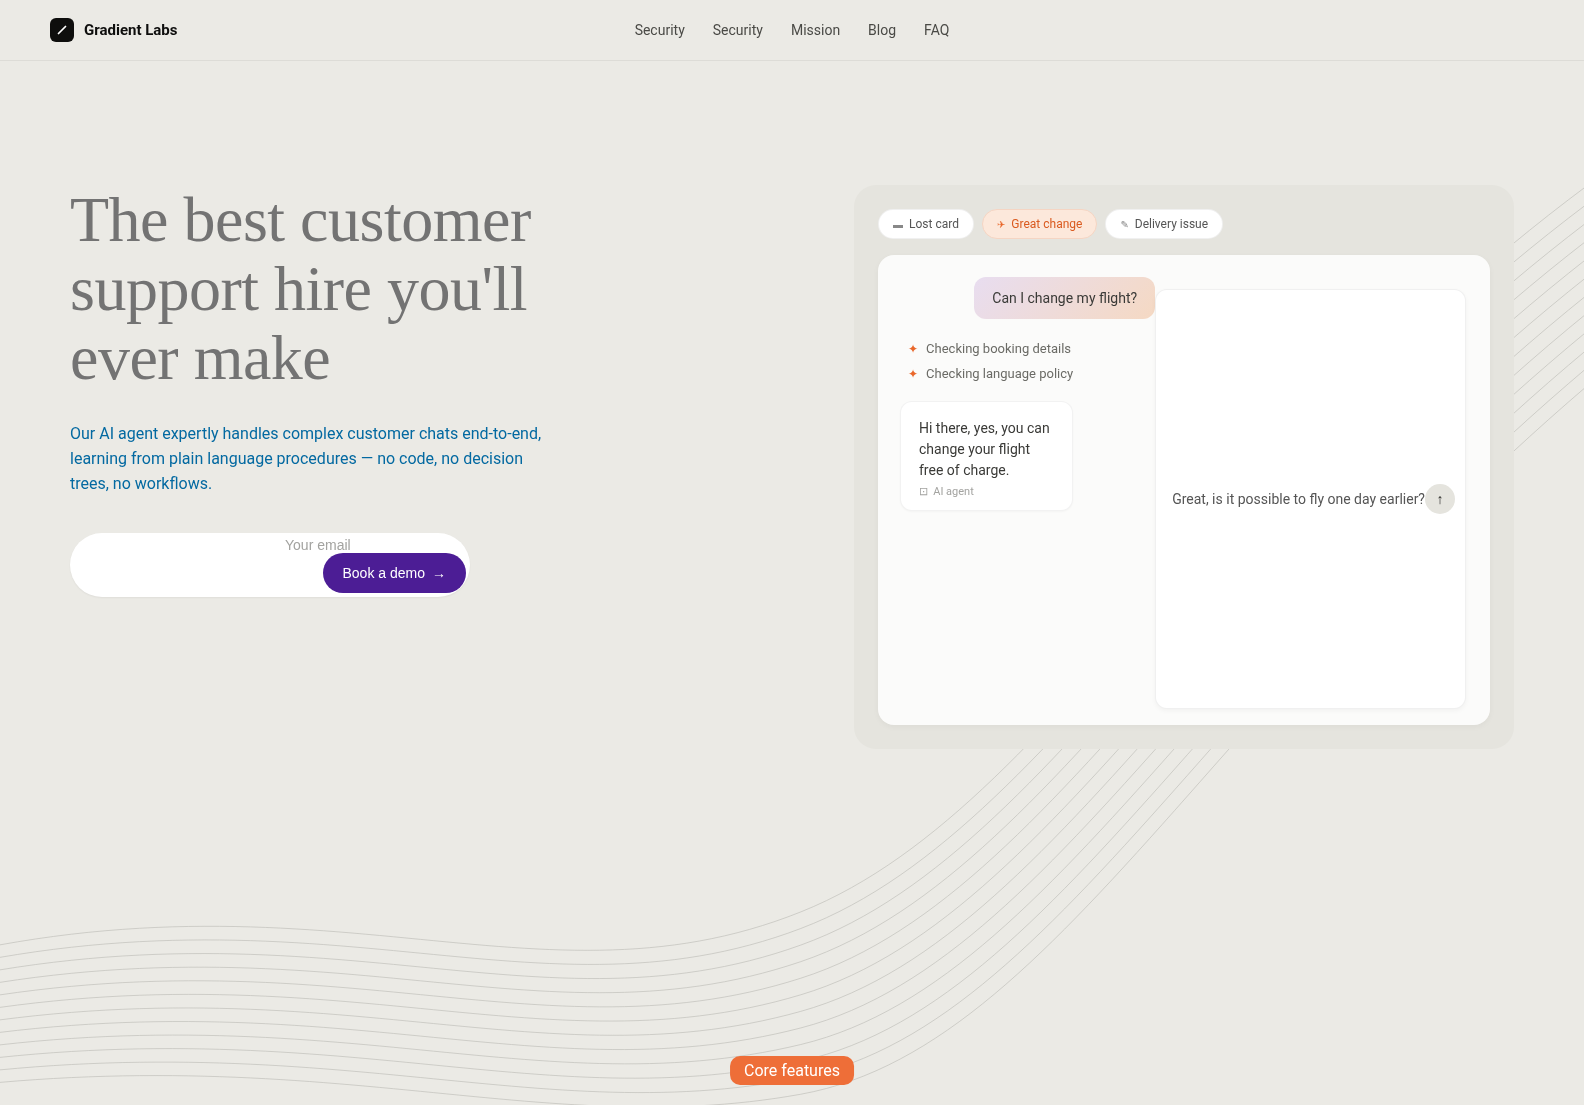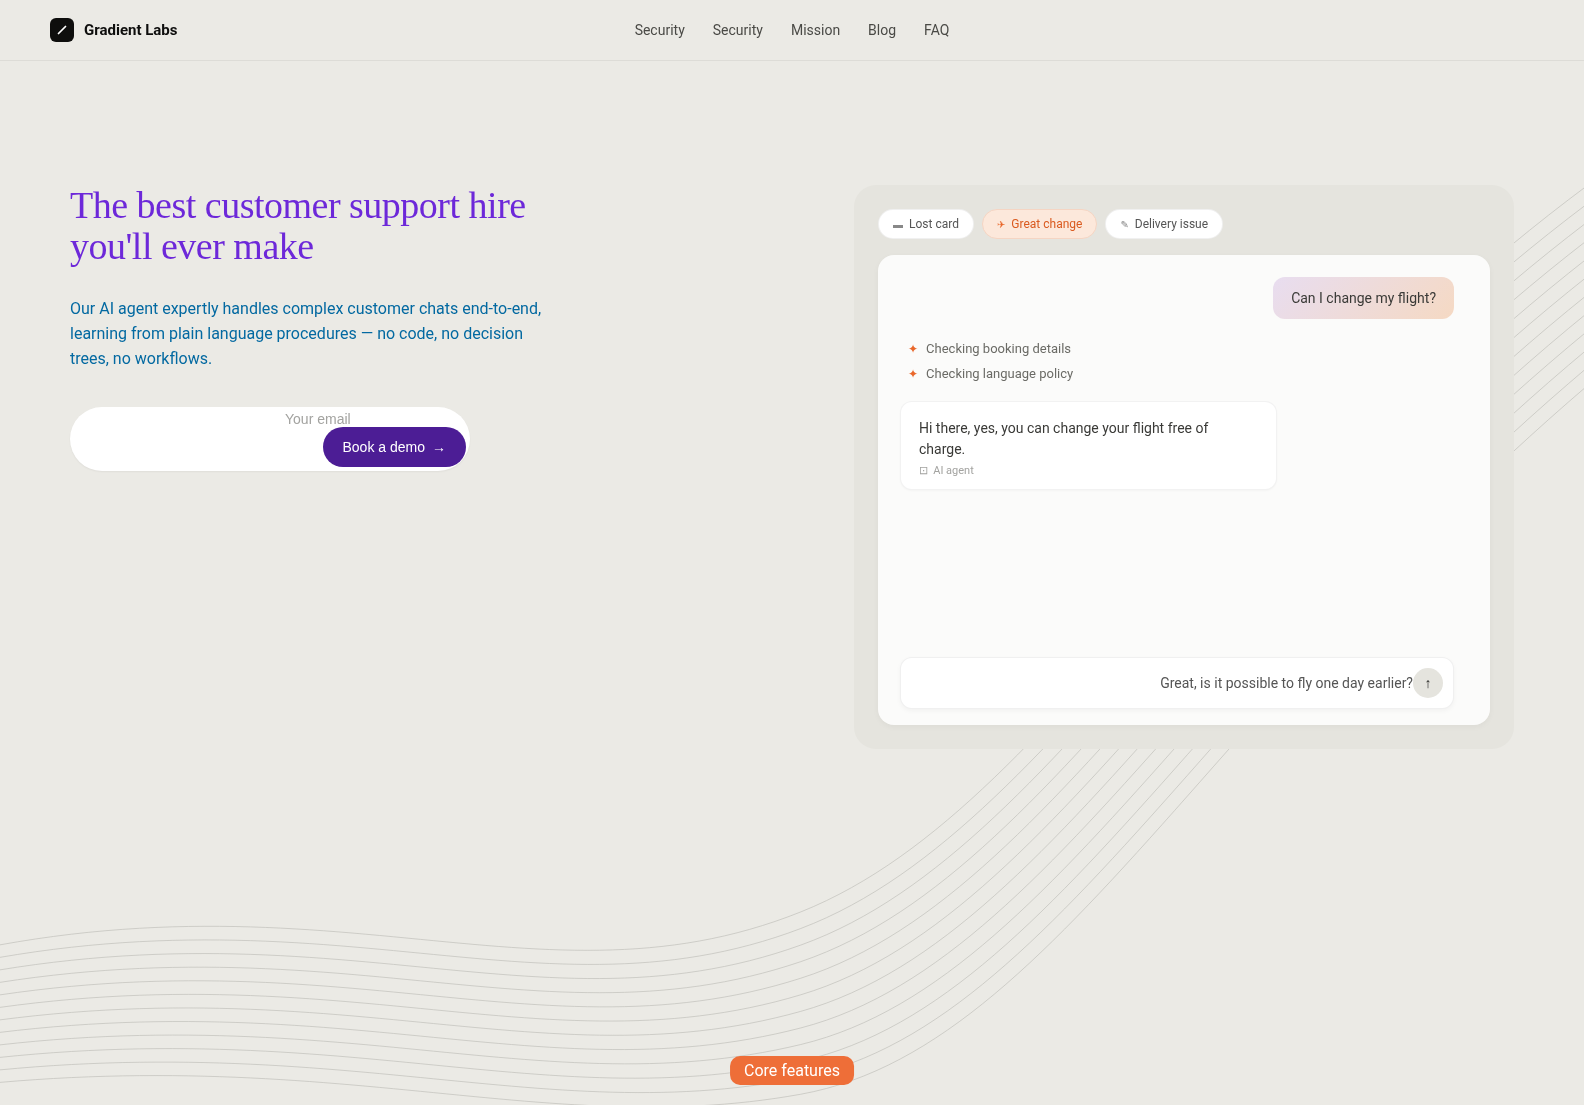--- a/index.html
+++ b/index.html
@@ -87,24 +87,24 @@
       position: relative;
       z-index: 5;
     }
     
     .hero-left {
       flex: 0 0 540px;
     }
     
     .hero-title {
       font-family: Georgia, 'Times New Roman', serif;
-      font-size: 38px;
+      font-size: 64px;
       line-height: 1.08;
       font-weight: 400;
-      color: #6d28d9;
+      color: #737373;
       margin-bottom: 30px;
       letter-spacing: -0.5px;
     }
     
     .hero-subtitle {
       font-size: 16px;
       color: #0369a1;
       line-height: 1.55;
       max-width: 490px;
       margin-bottom: 36px;
@@ -188,24 +188,24 @@
       border-color: #f5d5c3;
     }
     
     .chat-tab .tab-icon {
       font-size: 10px;
     }
     
     .chat-window {
       background: #fbfbfa;
       border-radius: 16px;
-      padding: 22px 36px 16px 22px;
+      padding: 22px 24px 16px 22px;
       min-height: 470px;
       display: flex;
-      flex-direction: column;
+      flex-direction: row;
       box-shadow: 0 2px 6px rgba(0,0,0,0.04);
     }
     
     .chat-messages {
       flex: 1;
       display: flex;
       flex-direction: column;
     }
     
     .msg-user {

